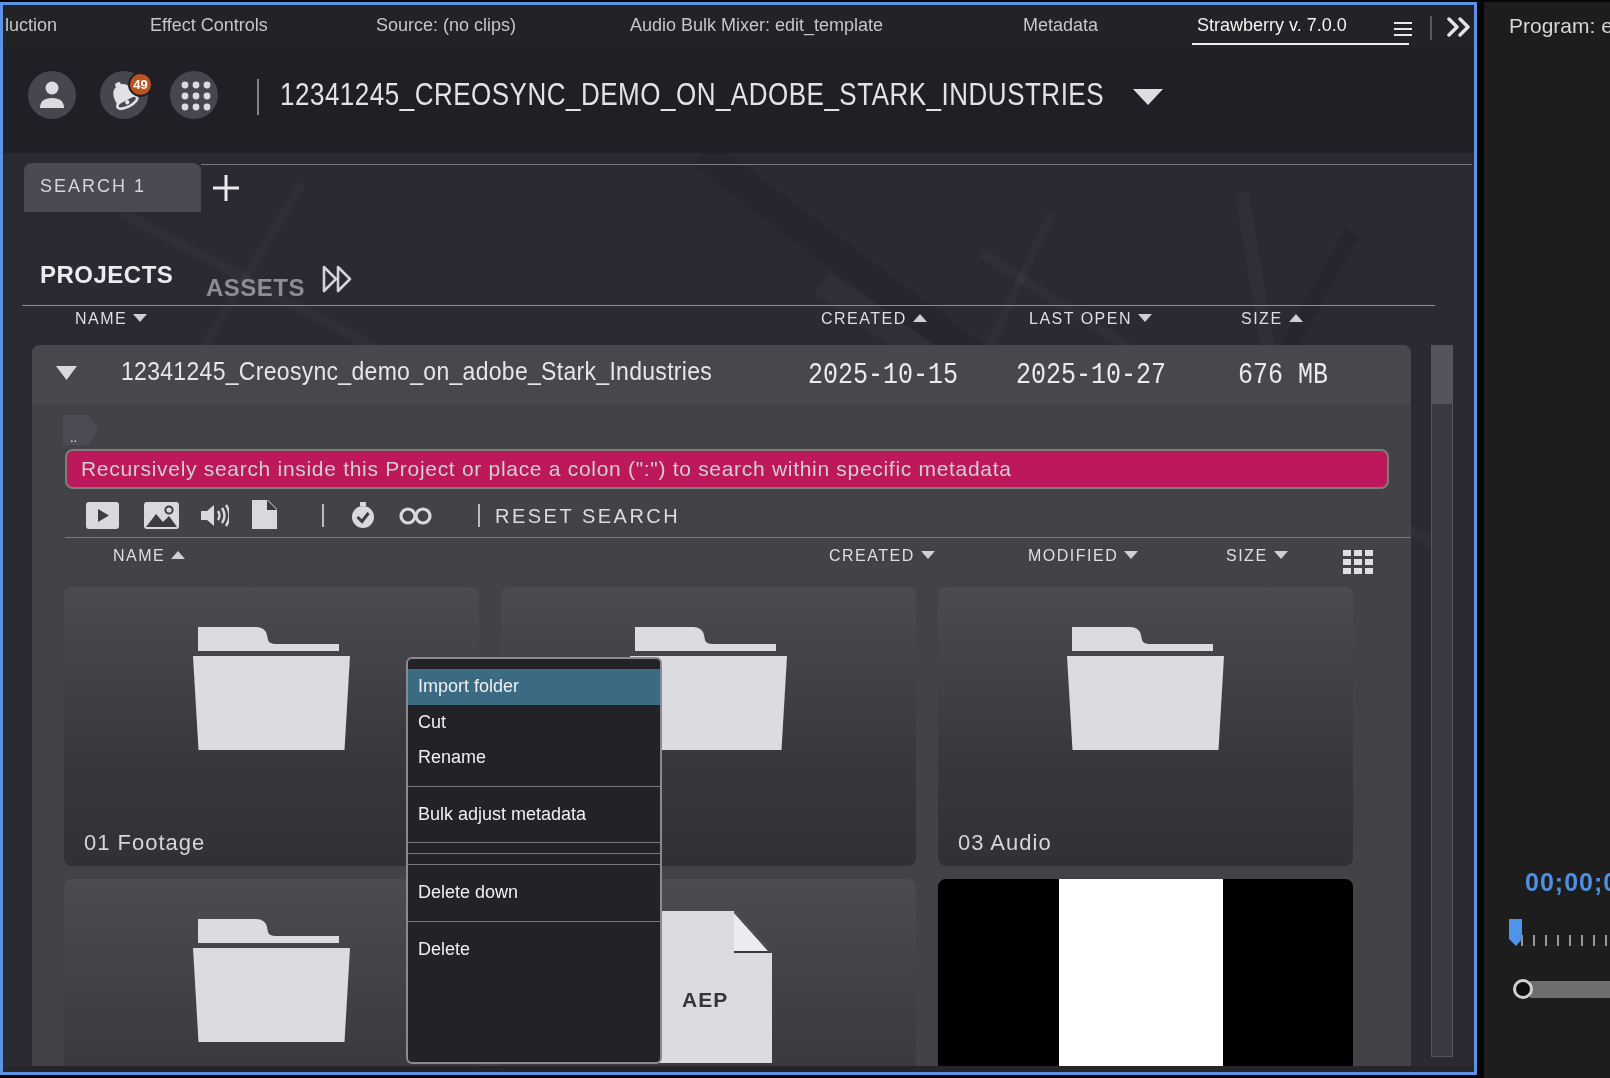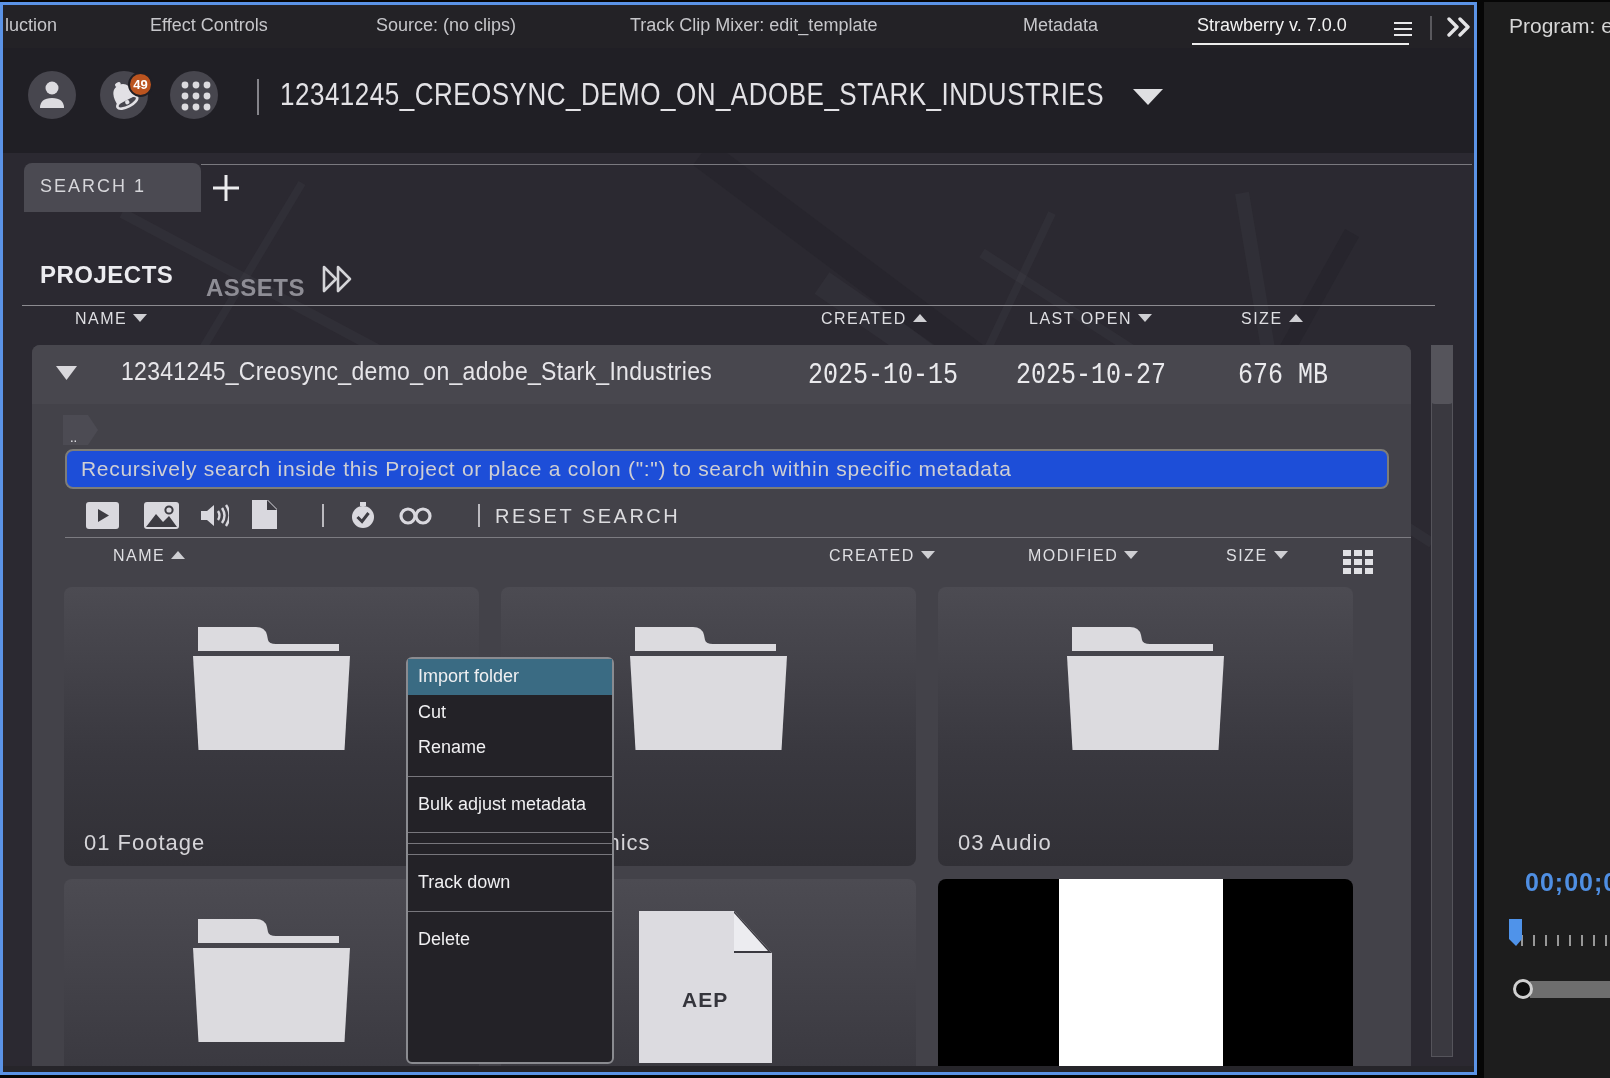--- a/index.html
+++ b/index.html
@@ -48,56 +48,56 @@
 
 #container { left:32px; top:345px; width:1379px; height:721px; background:#434249; border-radius:8px 8px 0 0; overflow:hidden;}
 #prow { left:0; top:0; width:1379px; height:59px; background:#48474e; }
 
 #sbtrack { left:1431px; top:345px; width:22px; height:712px; background:#3a3940; border:1px solid #55545b; }
 #sbthumb { left:1431px; top:345px; width:22px; height:59px; background:#55545b; border-radius:4px; }
 
 
 .mono { font-family:"Liberation Mono", monospace; font-size:25px; color:#eaeaed; white-space:nowrap; transform:scaleY(1.15); transform-origin:left center;}
 #ptitle { left:89px; top:13px; font-size:23px; color:#e6e5e9; letter-spacing:0.3px; white-space:nowrap; transform:scaleY(1.15); transform-origin:left center;}
-#input2 { left:33px; top:104px; width:1324px; height:40px; background:#1d4ed8; border:2px solid #7e7d78;
+#input2 { left:33px; top:104px; width:1324px; height:40px; background:#be185d; border:2px solid #7e7d78;
   border-radius:8px; color:#cfcfd3; font-size:21px; line-height:36px; padding-left:14px; letter-spacing:0.7px;}
 #hline3 { left:33px; top:192px; width:1346px; height:1px; background:#7c7b81; }
 #reset { left:463px; top:160px; font-size:20px; letter-spacing:2.5px; color:#dcdcdf;}
 .ihdr { font-size:16px; letter-spacing:1.5px; color:#dfdfe3; white-space:nowrap;}
 
 
 .card { width:415px; height:279px; border-radius:8px; background:linear-gradient(#4c4b52, #39383f 60%, #313036); }
 .clabel { font-size:22px; letter-spacing:1px; color:#d6d5d9; }
 #thumb { left:906px; top:534px; width:415px; height:245px; background:#000; border-radius:8px 8px 0 0;}
 #stripe { left:1027px; top:534px; width:164px; height:245px; background:#fff; }
 
 
-#menu { left:406px; top:657px; width:208px; height:407px; background:#232227; border:2px solid #8a8b90;
-  border-radius:6px; z-index:30;}
+#menu { left:406px; top:657px; width:256px; height:407px; background:#232227; border:2px solid #8a8b90;
+  border-radius:6px; padding-top:10px; z-index:30;}
 .mi { height:35.5px; line-height:35.5px; padding-left:10px; font-size:18px; color:#f0f0f2; position:relative; white-space:nowrap;}
 .mi.hl { background:#3a6b83; }
 .msep { border-top:1px solid #77767c; margin:10px 0; }
 .marrow { position:absolute; right:13px; top:9px; width:0; height:0;
   border-top:8px solid transparent; border-bottom:8px solid transparent; border-left:11px solid #e8e8ea;}
 
 
 #rpanel { left:1484px; top:2px; width:126px; height:1076px; background:#1d1d1d; overflow:hidden;}
 #ptext { left:25px; top:12px; font-size:21px; color:#d6d6d6; white-space:nowrap;}
 #tcode { left:41px; top:866px; font-size:25px; font-weight:bold; color:#4f8fe3; letter-spacing:1px; white-space:nowrap;}
 .tick { top:935px; width:2px; height:11px; background:#989898; }
 #slcirc { left:1513px; top:979px; width:20px; height:20px; border-radius:50%; border:3px solid #cfcfcf; background:#0e0e0e; z-index:5;}
 #sltrack { left:1530px; top:981px; width:80px; height:17px; background:#6e6e6e; }
 </style>
 </head>
 <body>
   <div class="abs" id="tabbar">
     <span class="abs ptab" style="left:3px">luction</span>
     <span class="abs ptab" style="left:148px">Effect Controls</span>
     <span class="abs ptab" style="left:374px">Source: (no clips)</span>
-    <span class="abs ptab" style="left:628px">Track Clip Mixer: edit_template</span>
+    <span class="abs ptab" style="left:628px">Audio Bulk Mixer: edit_template</span>
     <span class="abs ptab" style="left:1021px">Metadata</span>
     <span class="abs ptab active" style="left:1195px">Strawberry v. 7.0.0</span>
     <svg class="abs" style="left:1390px; top:16px" width="22" height="18" viewBox="0 0 22 18">
       <g stroke="#e8e8ea" stroke-width="2">
         <line x1="2" y1="3" x2="20" y2="3"></line>
         <line x1="2" y1="9" x2="20" y2="9"></line>
         <line x1="2" y1="15" x2="20" y2="15"></line>
       </g>
     </svg>
     <div class="abs" style="left:1428px; top:12px; width:2px; height:24px; background:#5a595e"></div>
@@ -305,21 +305,21 @@
 
   <div class="abs" id="menu">
     <div class="mi hl">Import folder</div>
     <div class="mi">Cut</div>
     <div class="mi">Rename</div>
     <div class="msep"></div>
     <div class="mi">Bulk adjust metadata</div>
     <div class="msep"></div>
     <div class="msep"></div>
     <div class="msep"></div>
-    <div class="mi">Track down</div>
+    <div class="mi">Delete down</div>
     <div class="msep"></div>
     <div class="mi">Delete</div>
   </div>
 
   <div class="abs" id="rpanel">
     <span class="abs" id="ptext">Program: ed</span>
     <span class="abs" id="tcode">00;00;00;0</span>
   </div>
   <svg class="abs" style="left:1509px; top:919px; z-index:6" width="14" height="27" viewBox="0 0 14 27">
     <polygon points="0,0 13,0 13,20 7,27 0,20" fill="#4f93ea"></polygon>

